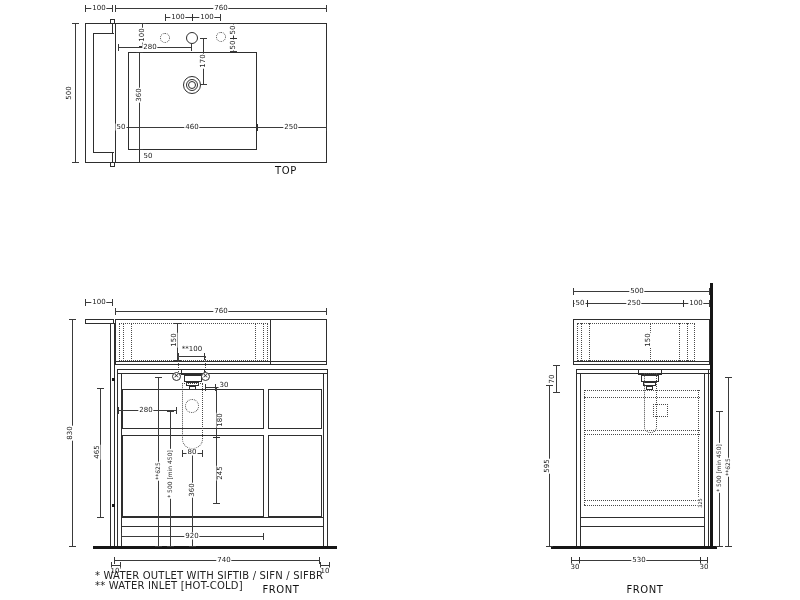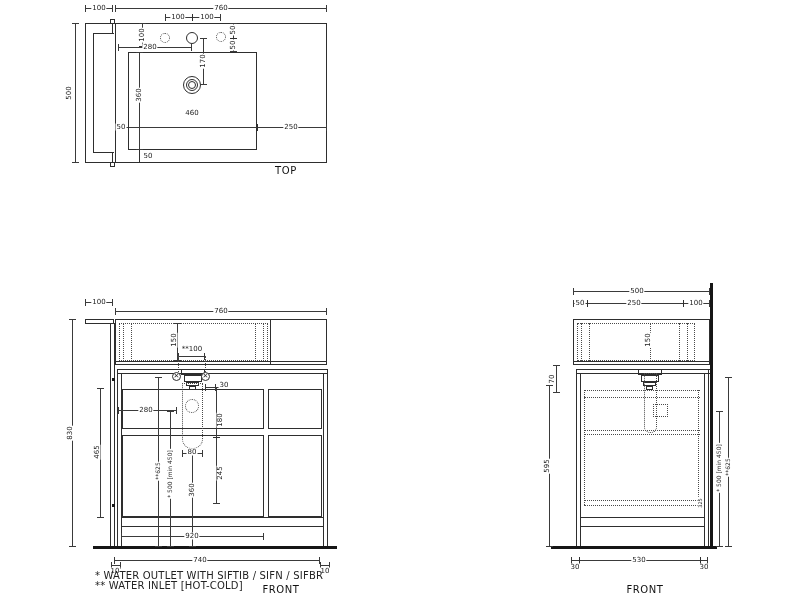--- a/index.html
+++ b/index.html
@@ -75,21 +75,21 @@
   <span class="lab" style="left:178px;top:17px">100</span>
   <span class="lab" style="left:207px;top:17px">100</span>
   <span class="lab rot" style="left:69px;top:93px">500</span>
   <span class="lab rot" style="left:142px;top:35px">100</span>
   <span class="lab" style="left:150px;top:47px">280</span>
   <span class="lab rot" style="left:233px;top:30px">50</span>
   <span class="lab rot" style="left:233px;top:45px">50</span>
   <span class="lab rot" style="left:203px;top:61px">170</span>
   <span class="lab rot" style="left:139px;top:95px">360</span>
   <span class="lab" style="left:121px;top:127px">50</span>
-  <span class="lab" style="left:192px;top:113px">460</span>
+  <span class="lab" style="left:192px;top:127px">460</span>
   <span class="lab" style="left:291px;top:127px">250</span>
   <span class="lab" style="left:148px;top:156px">50</span>
   <span class="vtitle" style="left:286px;top:170px">TOP</span>
 
   <div class="bx2 tp" style="left:85px;top:319px;width:29px;height:5px"></div>
   <div class="bx2 tp" style="left:110px;top:323px;width:5px;height:224px"></div>
   <div class="dot" style="left:112px;top:378px;width:3px;height:3px"></div>
   <div class="dot" style="left:112px;top:504px;width:3px;height:3px"></div>
 
   <div class="bx" style="left:115px;top:319px;width:212px;height:46px"></div>
@@ -154,21 +154,21 @@
   <span class="lab" style="left:224px;top:385px">30</span>
   <span class="lab" style="left:146px;top:410px">280</span>
   <span class="lab rot" style="left:220px;top:420px">180</span>
   <span class="lab rot" style="left:97px;top:452px">465</span>
   <span class="lab rot tiny" style="left:158px;top:471px">**625</span>
   <span class="lab rot tiny" style="left:170px;top:474px">* 500 [min 450]</span>
   <span class="lab rot" style="left:192px;top:490px">360</span>
   <span class="lab rot" style="left:220px;top:473px">245</span>
   <span class="lab" style="left:192px;top:452px">80</span>
   <span class="lab" style="left:192px;top:536px">920</span>
-  <span class="lab" style="left:200px;top:560px">740</span>
+  <span class="lab" style="left:224px;top:560px">740</span>
   <span class="lab" style="left:115px;top:571px">10</span>
   <span class="lab" style="left:325px;top:571px">10</span>
   <span class="vtitle" style="left:281px;top:589px">FRONT</span>
 
   <div class="note" style="left:95px;top:569px">*  WATER OUTLET WITH SIFTIB / SIFN / SIFBR</div>
   <div class="note" style="left:95px;top:579px">** WATER INLET [HOT-COLD]</div>
 
   <div class="thick" style="left:710px;top:283px;width:3px;height:264px"></div>
   <div class="bx" style="left:573px;top:319px;width:137px;height:46px"></div>
   <div class="hl" style="left:574px;top:361px;width:135px"></div>

